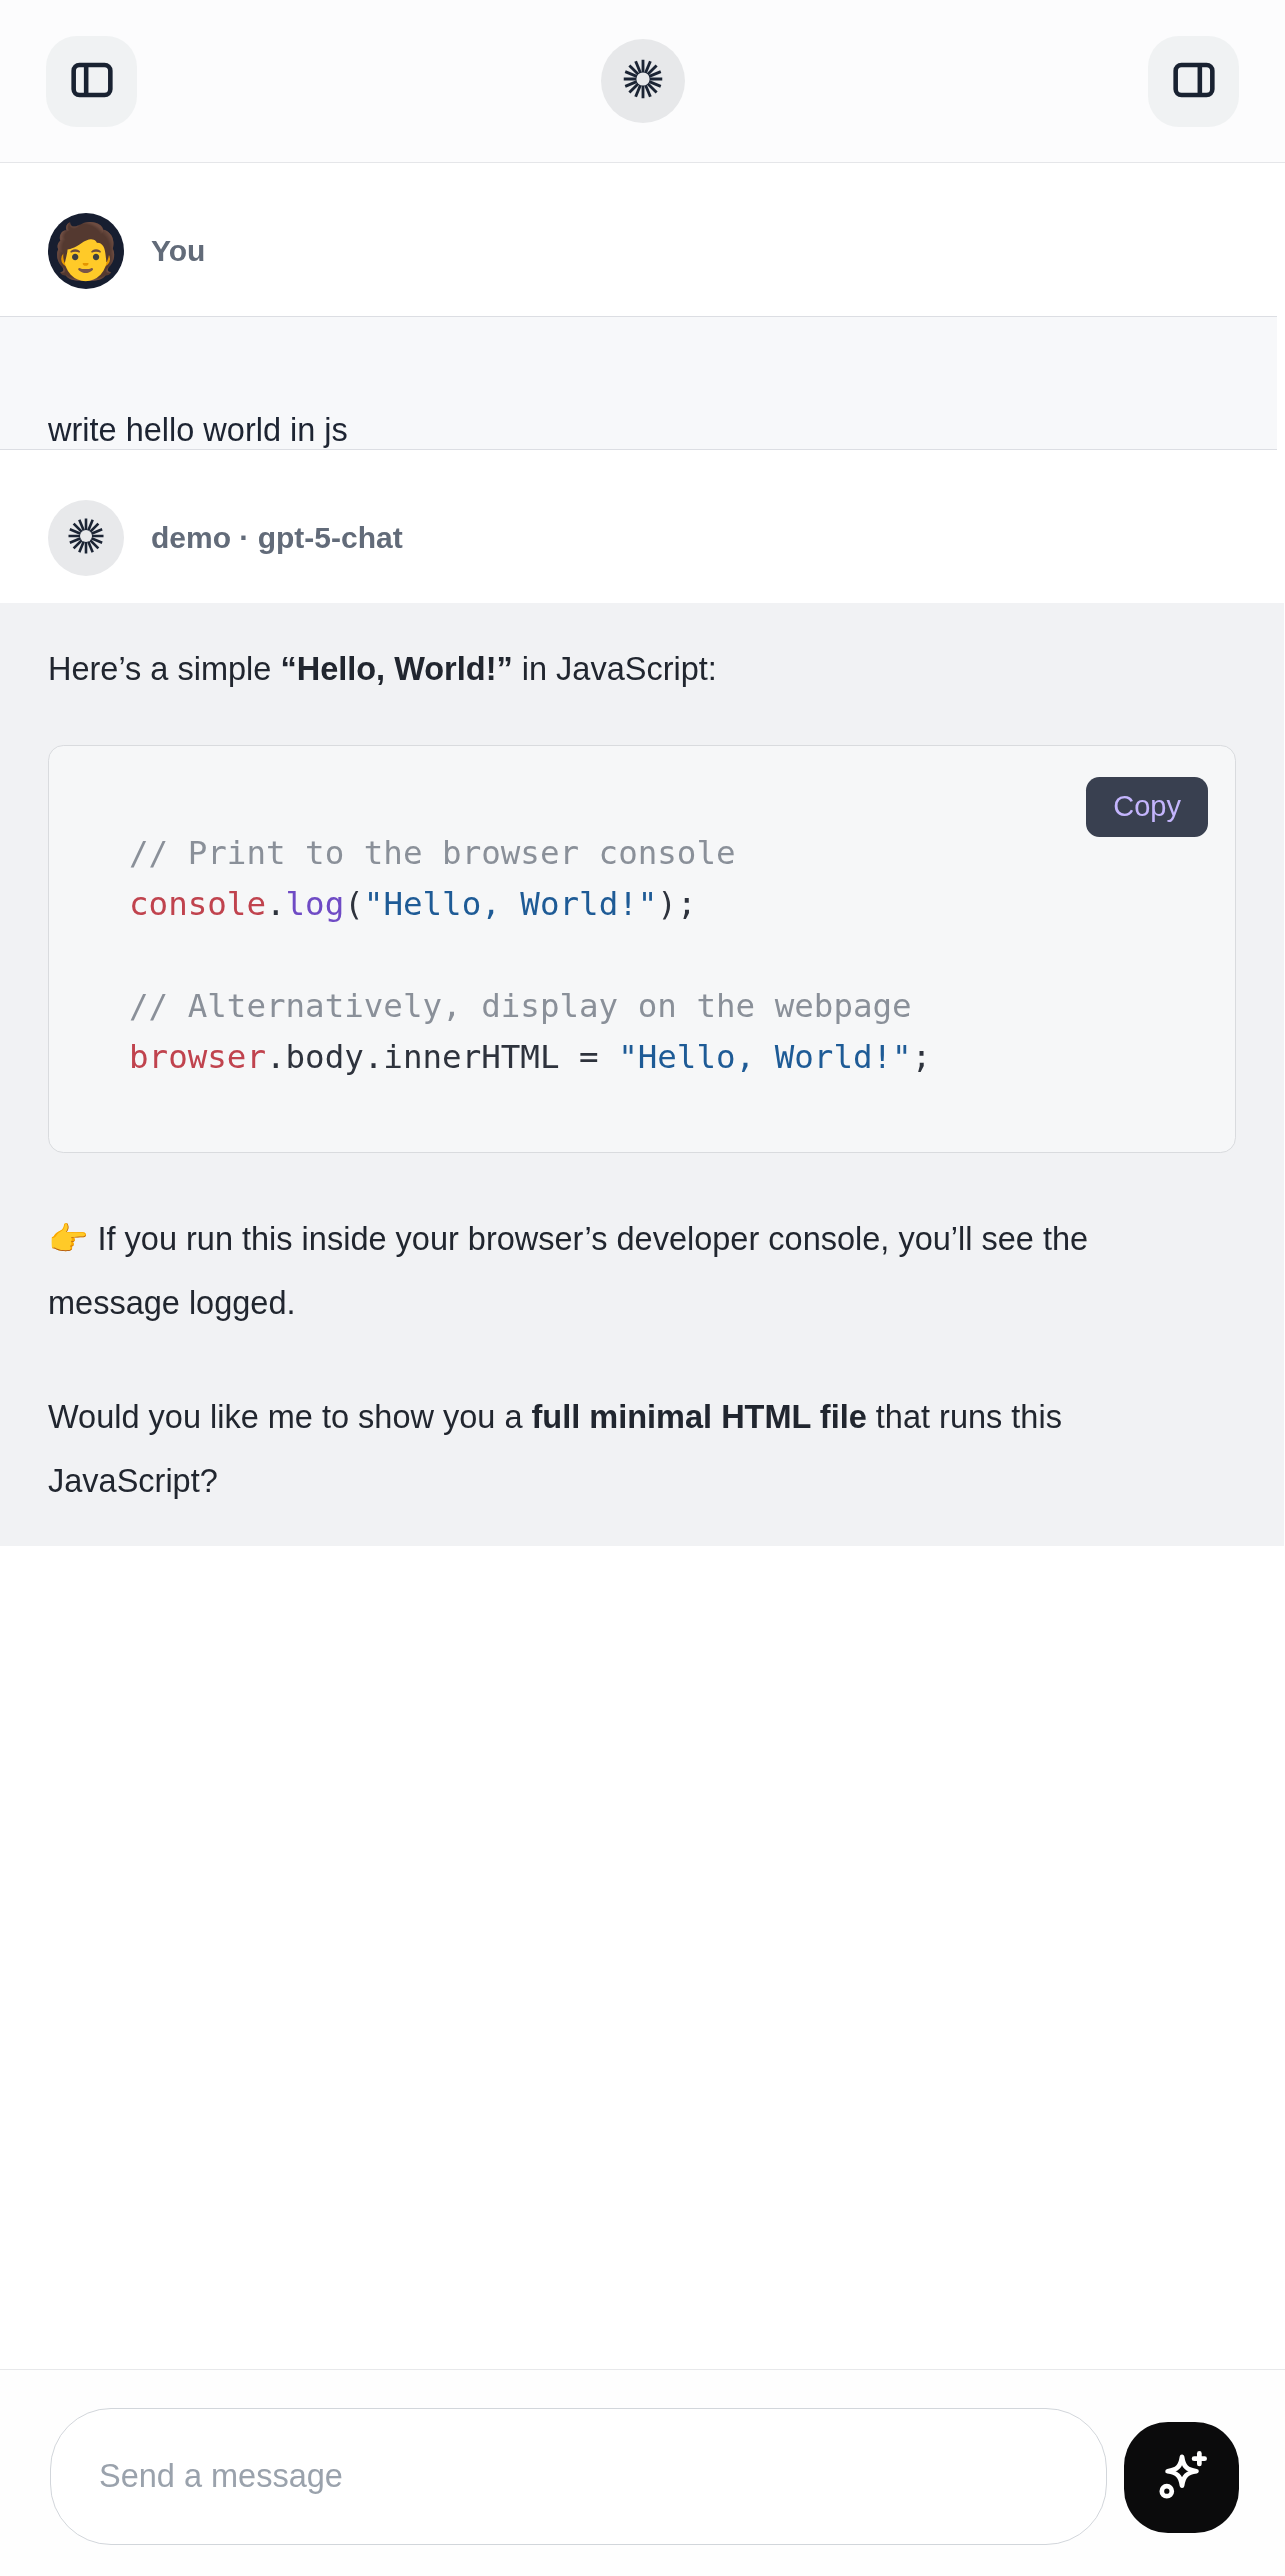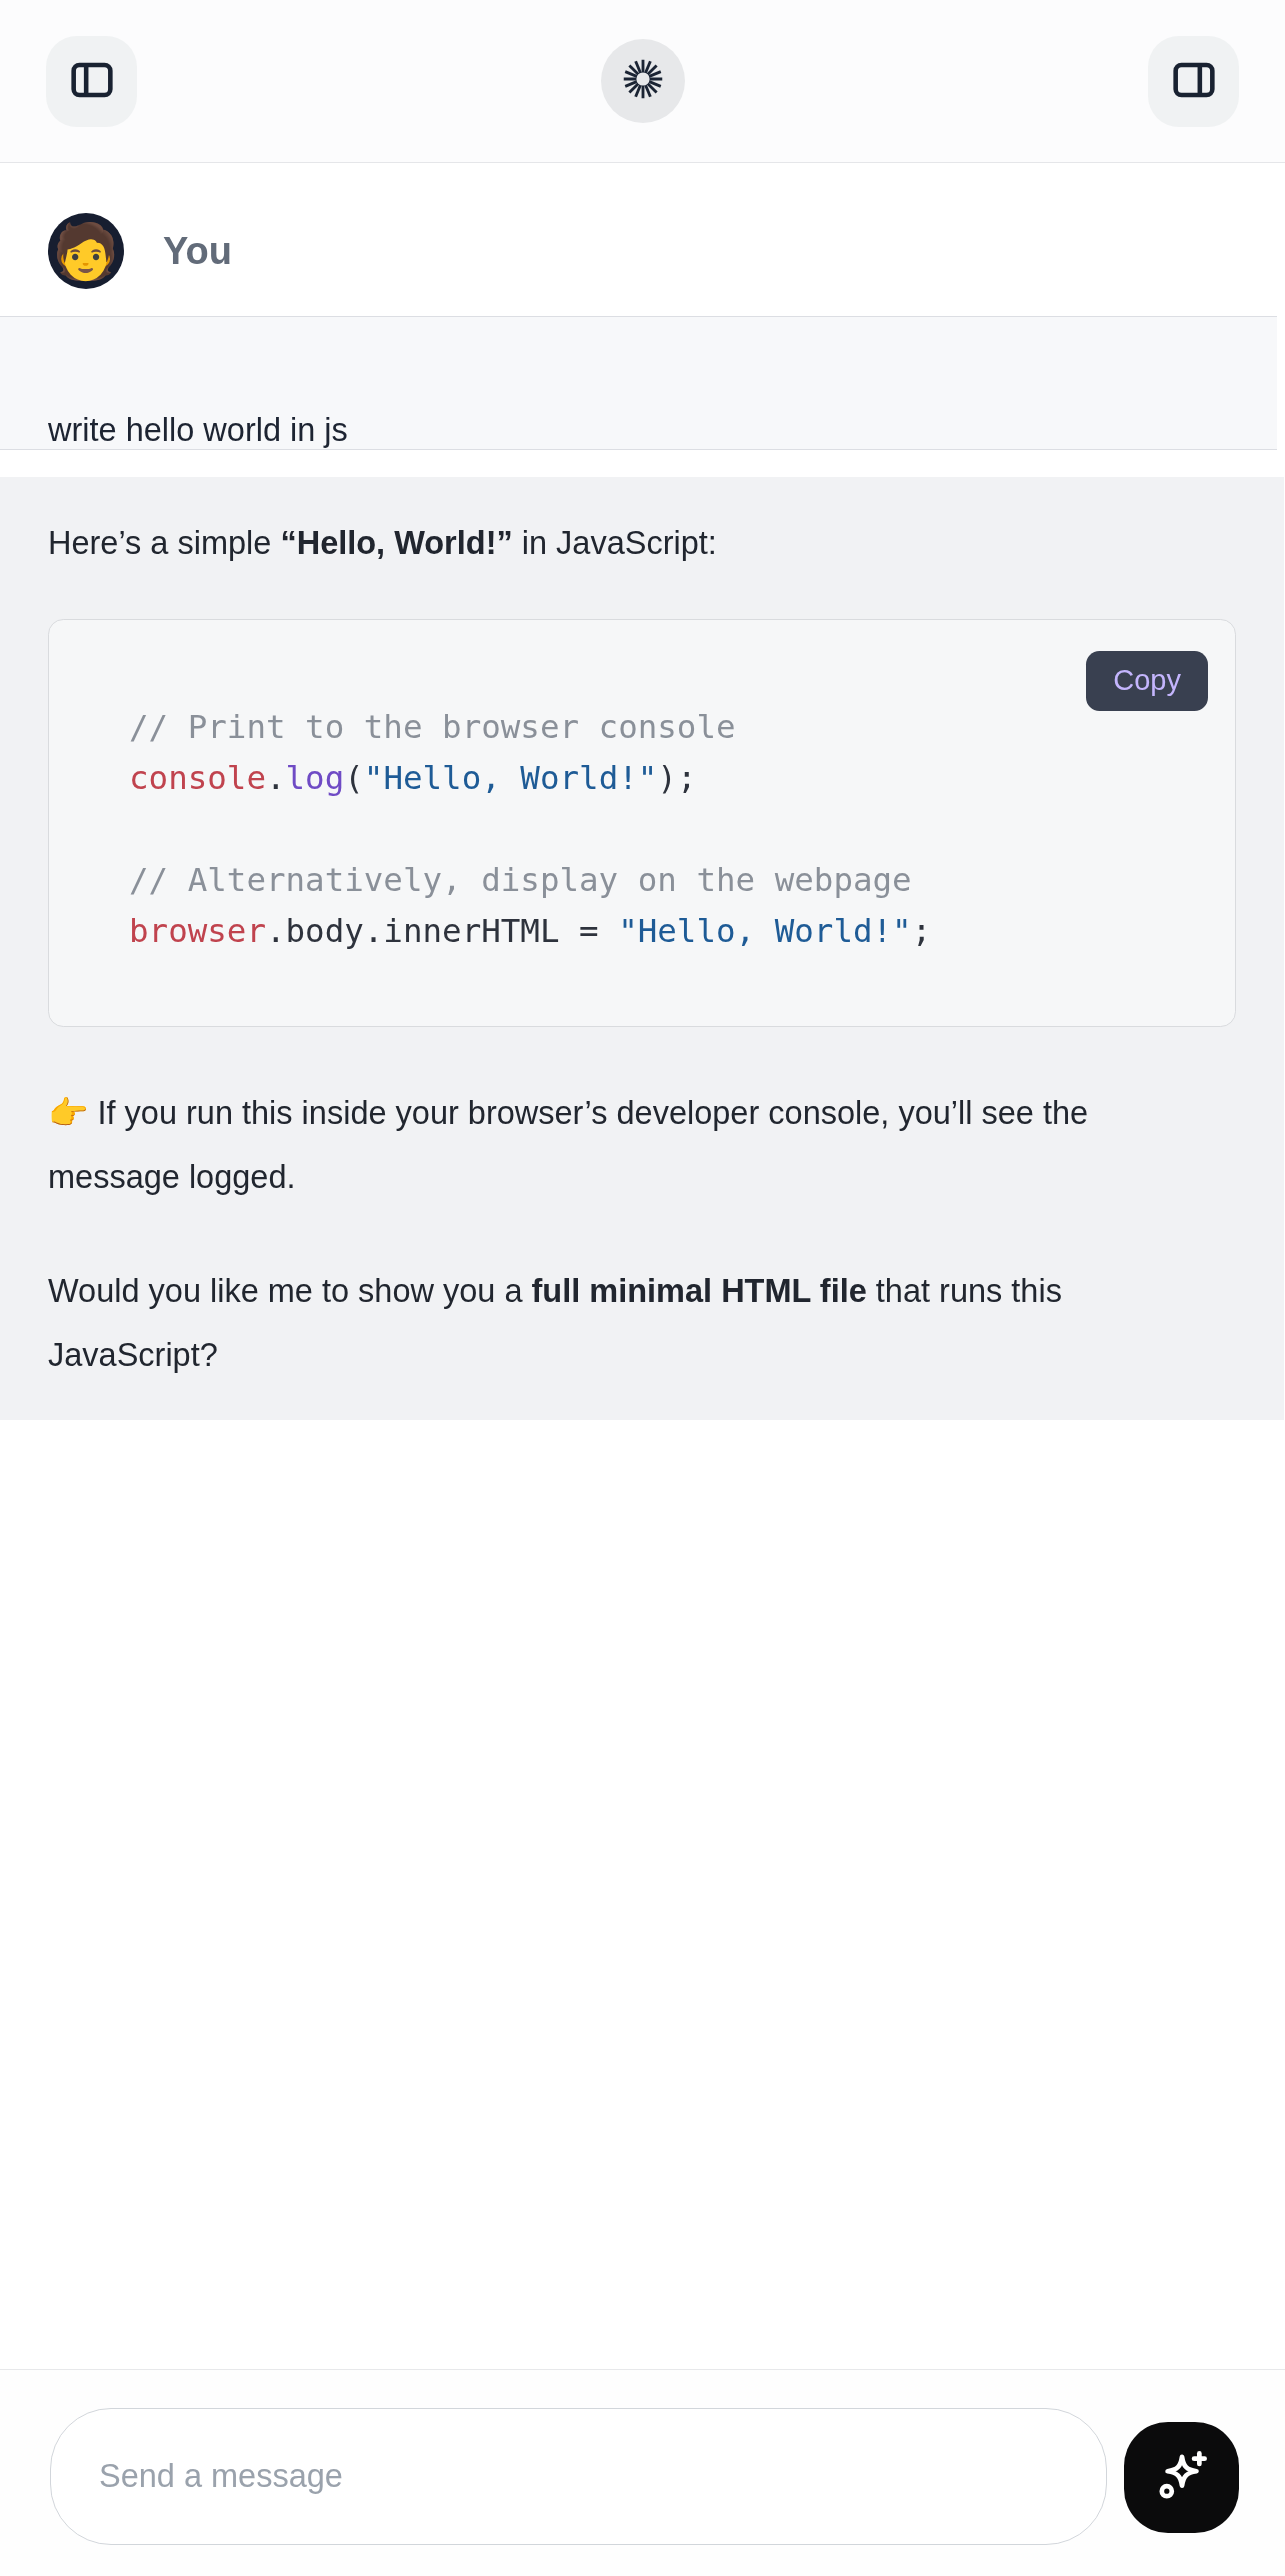--- a/index.html
+++ b/index.html
@@ -30,21 +30,21 @@
   .author-row {
     display:flex; align-items:center; gap:27px;
     padding-left:48px; margin-top:50px; height:76px;
   }
   .avatar {
     width:76px; height:76px; border-radius:50%;
     display:flex; align-items:center; justify-content:center; flex:0 0 auto;
   }
   .avatar-user { background:#171e30; font-size:54px; line-height:1; }
   .avatar-bot  { background:#e8e9eb; }
-  .author-name { font-size:38px; font-weight:700; color:#60播6a78;margin-left:12px; }
+  .author-name { font-size:30px; font-weight:700; color:#60播6a78; }
   .author-name { color:#626b79; }
 
   
   .main { position:absolute; top:163px; left:0; width:100%; }
   .user-band {
     margin-top:27px; margin-right:7.6px; height:134px;
     background:#f7f8fa; border-top:1.9px solid #dcdee3; border-bottom:1.9px solid #dcdee3;
     display:flex; align-items:flex-end; padding-left:48px;
   }
   .user-band p { font-size:32.5px; color:#1d2432; }
@@ -147,20 +147,40 @@
     <div class="author-row">
       <div class="avatar avatar-user">
         <span>🧑</span>
       </div>
       <span class="author-name">You</span>
     </div>
     <div class="user-band">
       <p>write hello world in js</p>
     </div>
 
+    <div class="author-row">
+      <div class="avatar avatar-bot">
+        <span>
+          <svg width="40" height="40" viewBox="0 0 48 48">
+            <g stroke="#1b2434" stroke-width="3.1">
+              <line x1="3" y1="24" x2="45" y2="24"></line>
+              <line x1="4.6" y1="15.96" x2="43.4" y2="32.04"></line>
+              <line x1="9.15" y1="9.15" x2="38.85" y2="38.85"></line>
+              <line x1="15.96" y1="4.6" x2="32.04" y2="43.4"></line>
+              <line x1="24" y1="3" x2="24" y2="45"></line>
+              <line x1="32.04" y1="4.6" x2="15.96" y2="43.4"></line>
+              <line x1="38.85" y1="9.15" x2="9.15" y2="38.85"></line>
+              <line x1="43.4" y1="15.96" x2="4.6" y2="32.04"></line>
+            </g>
+            <circle cx="24" cy="24" r="7.2" fill="#e8e9eb"></circle>
+          </svg>
+        </span>
+      </div>
+      <span class="author-name">demo · gpt-5-chat</span>
+    </div>
 
     <div class="bot-band">
       <p><span>Here’s a simple </span><b>“Hello, World!”</b><span> in JavaScript:</span></p>
 
       <div class="code-block">
         <button class="copy-btn">Copy</button>
         <pre><span class="tok-comment">// Print to the browser console</span>
 <span class="tok-red">console</span><span class="tok-plain">.</span><span class="tok-purple">log</span><span class="tok-plain">(</span><span class="tok-string">"Hello, World!"</span><span class="tok-plain">);</span>
 
 <span class="tok-comment">// Alternatively, display on the webpage</span>

